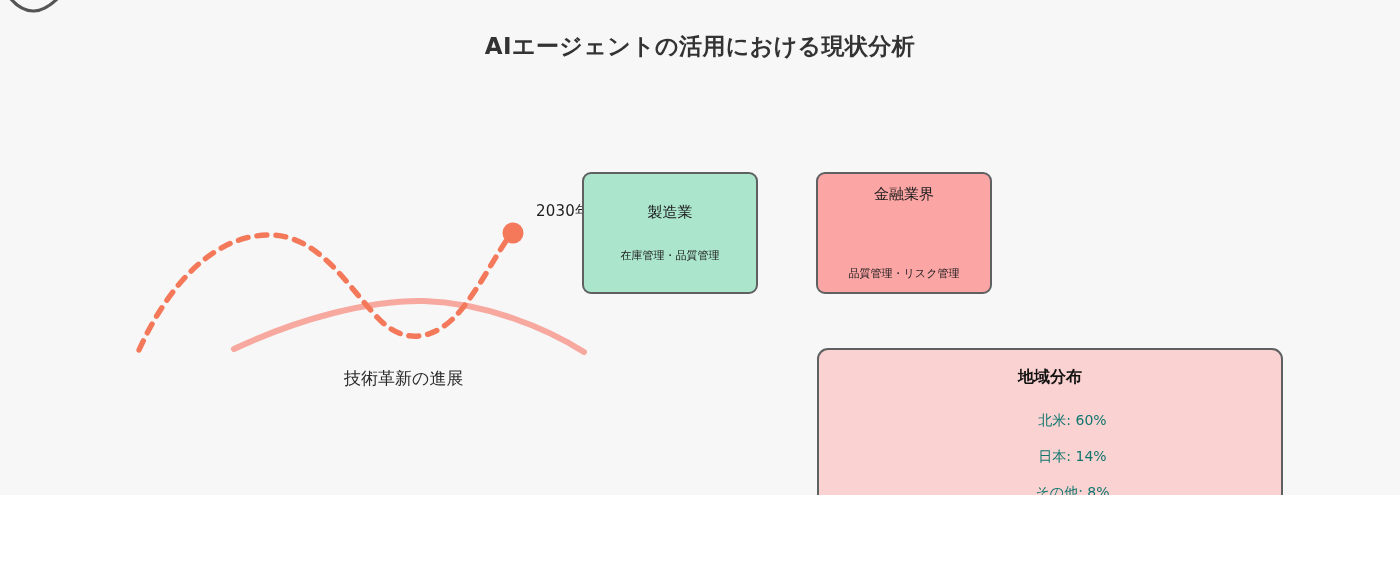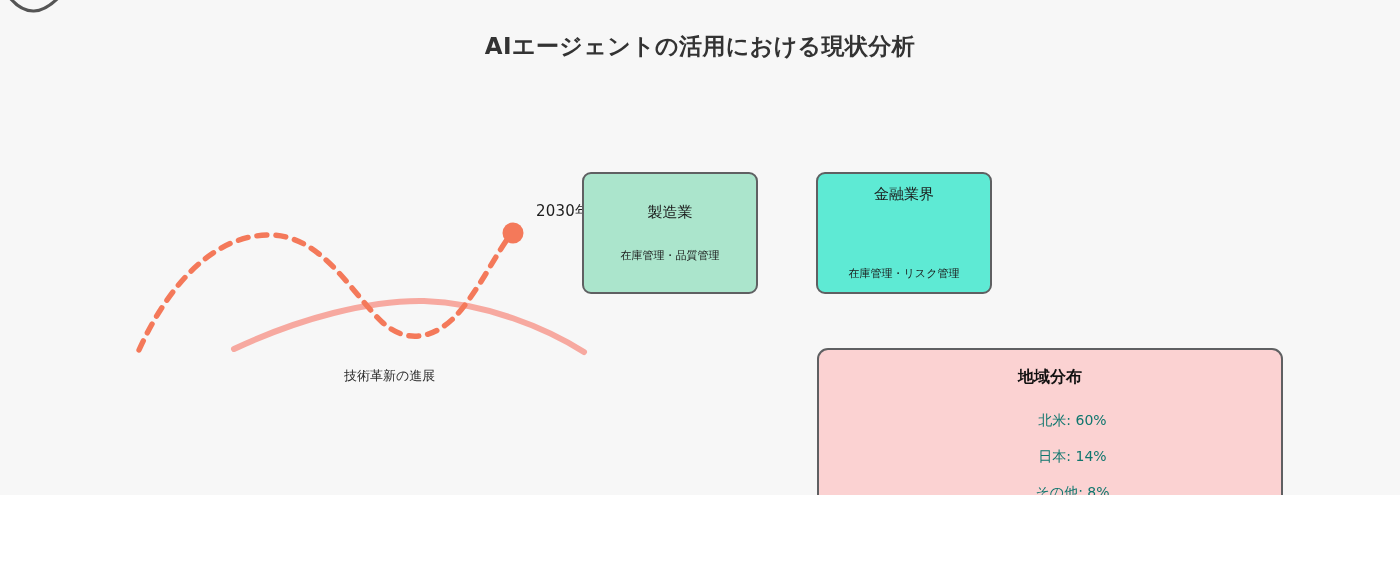--- a/index.html
+++ b/index.html
@@ -46,21 +46,21 @@
     color: #1d1d1d;
     white-space: nowrap;
     letter-spacing: 0.2px;
   }
 
   
   #curve-caption {
     position: absolute;
     left: 344px;
     top: 367px;
-    font-size: 13px;
+    font-size: 17px;
     color: #2b2b2b;
     white-space: nowrap;
   }
 
   
   .sector-card {
     position: absolute;
     border: 2px solid #5f6062;
     border-radius: 9px;
     display: flex;
@@ -86,21 +86,21 @@
     top: 172px;
     width: 176px;
     height: 122px;
     background: #abe5cc;
   }
   #card-finance {
     left: 816px;
     top: 172px;
     width: 176px;
     height: 122px;
-    background: #5eead4;
+    background: #fca5a5;
     gap: 36px;
   }
 
   
   #region-panel {
     position: absolute;
     left: 817px;
     top: 348px;
     width: 466px;
     height: 176px;
@@ -168,21 +168,21 @@
 
   <div id="milestone-label">2030年</div>
 
   <div id="card-manufacturing" class="sector-card">
     <div class="card-title">製造業</div>
     <div class="card-detail">在庫管理・品質管理</div>
   </div>
 
   <div id="card-finance" class="sector-card">
     <div class="card-title">金融業界</div>
-    <div class="card-detail">在庫管理・リスク管理</div>
+    <div class="card-detail">品質管理・リスク管理</div>
   </div>
 
   <div id="curve-caption">技術革新の進展</div>
 
   <div id="region-panel">
     <div class="panel-title">地域分布</div>
     <div class="region-row">北米: 60%</div>
     <div class="region-row">日本: 14%</div>
     <div class="region-row">その他: 8%</div>
   </div>

